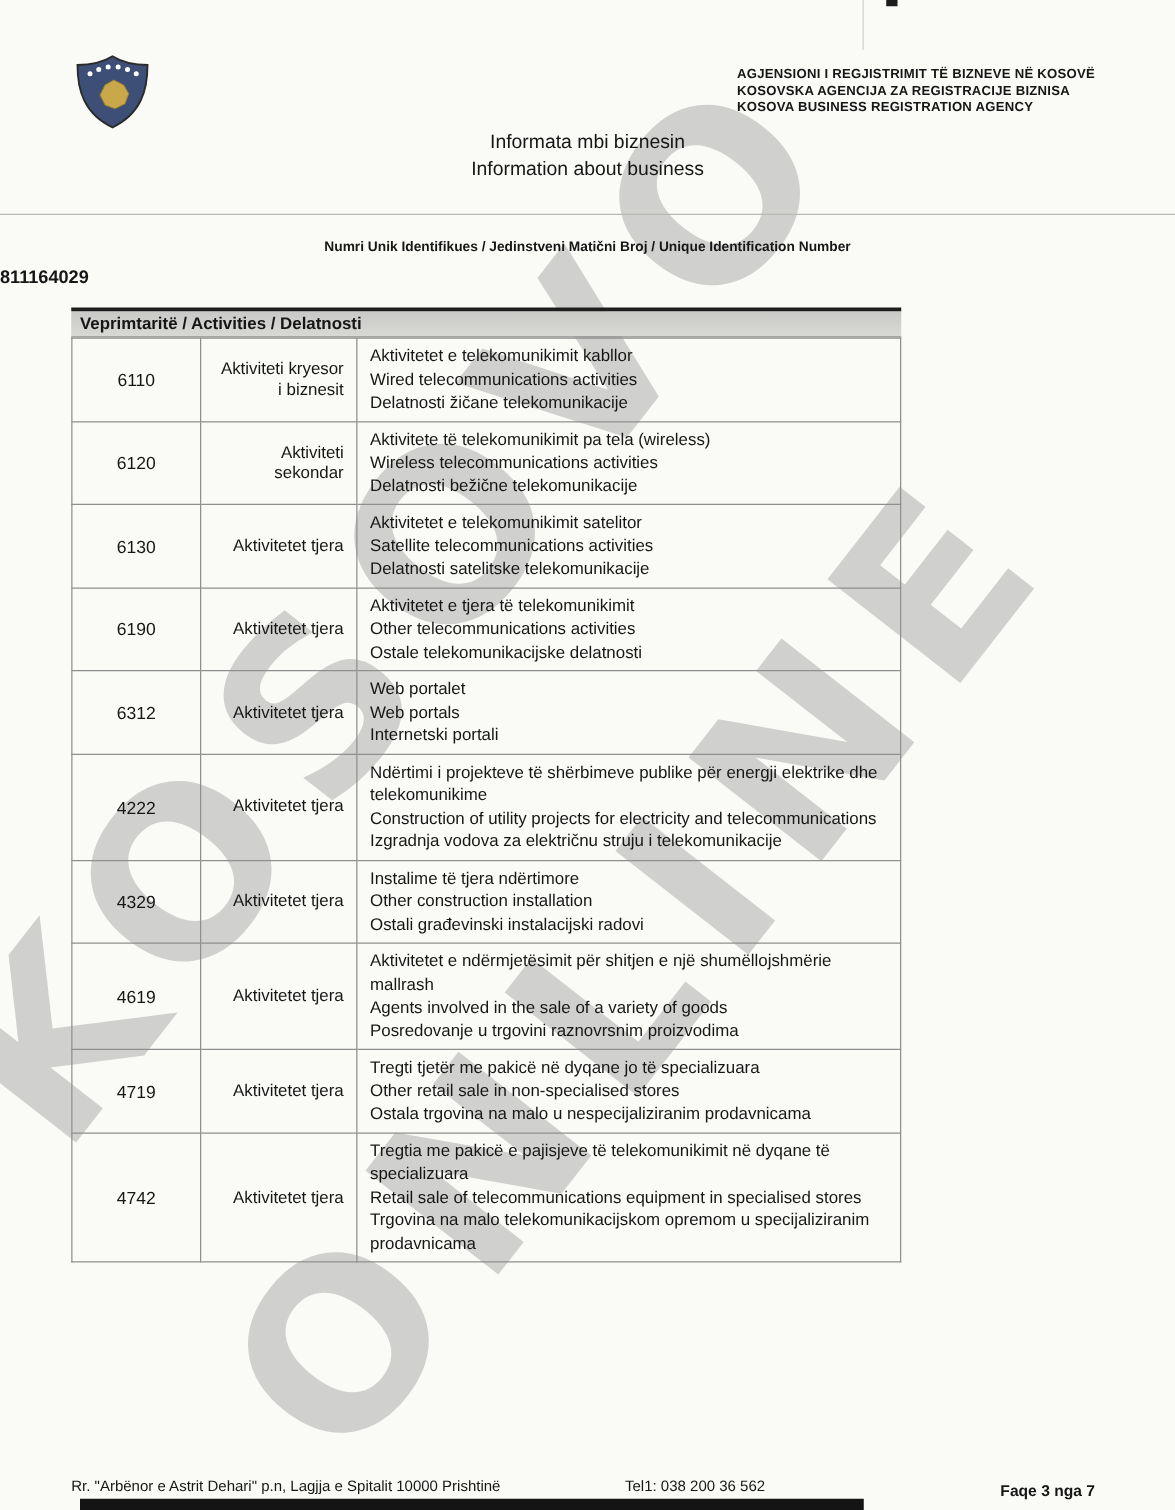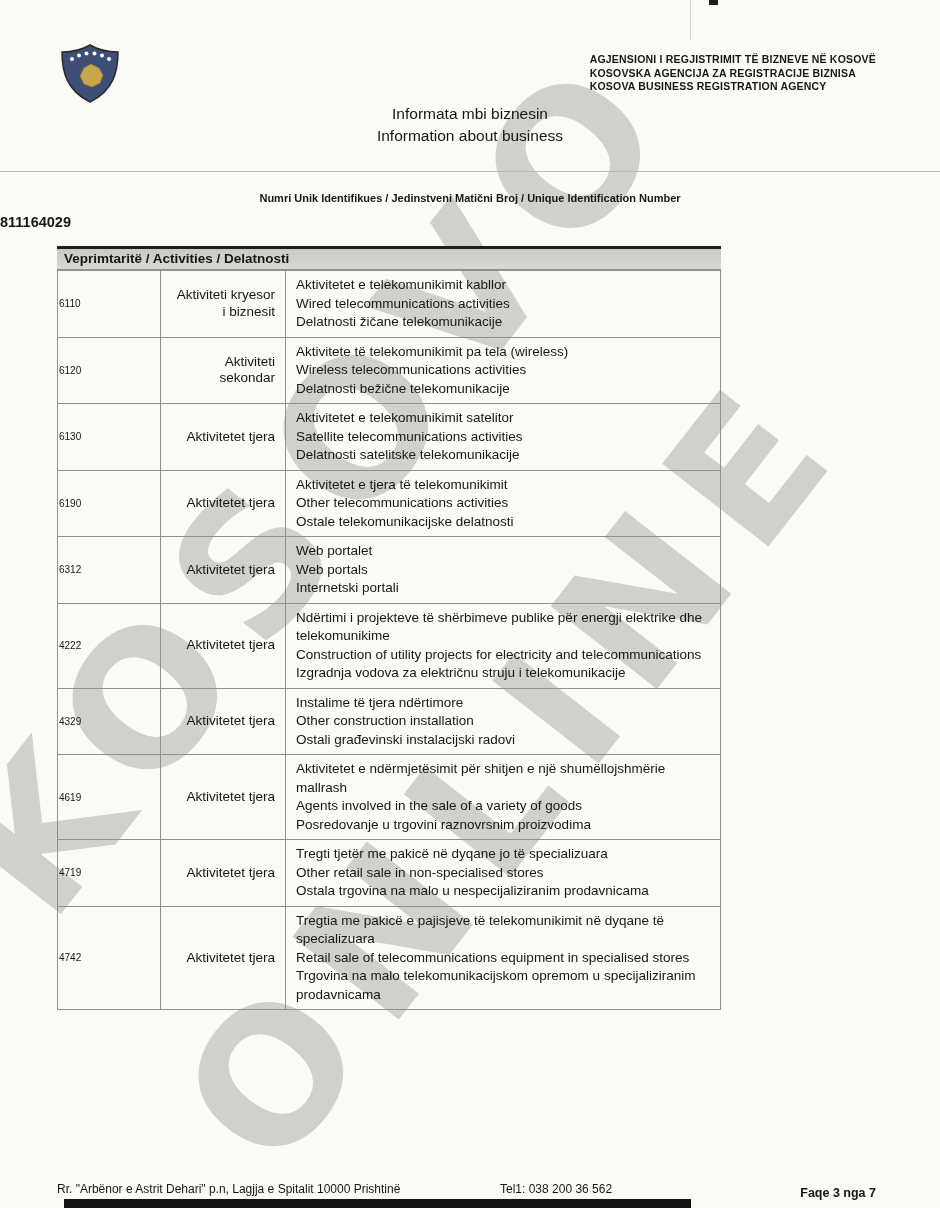--- a/index.html
+++ b/index.html
@@ -71,21 +71,21 @@
     line-height:20px; height:20px;
     padding-left:7px;
   }
   table.activities {
     width:100%;
     border-collapse:collapse;
     font-size:13.5px;
     margin-top:0;
   }
   table.activities td { border:1px solid #8f8f8f; vertical-align:middle; }
-  td.cell-code { width:100px; font-size:10px; }
+  td.cell-code { width:100px; text-align:center; font-size:14px; }
   td.cell-type { width:104px; text-align:right; line-height:16.5px; padding:4px 10px; }
   td.cell-desc { padding:5px 10px; }
   .desc-line { line-height:18.5px; }
   .branches-bar { margin-top:24px; }
 
   
   .footer {
     position:absolute; left:57px; right:64px; bottom:12px;
     font-size:12px; display:flex; align-items:baseline;
   }

